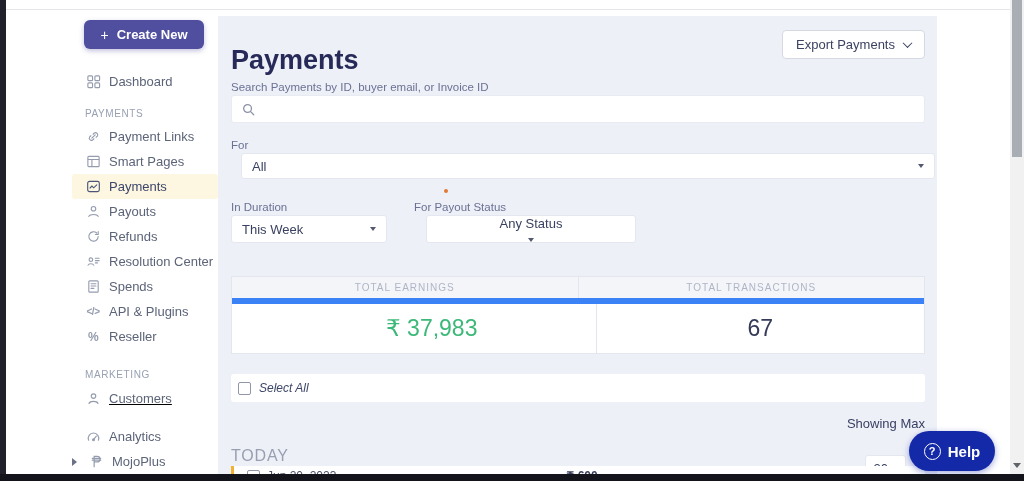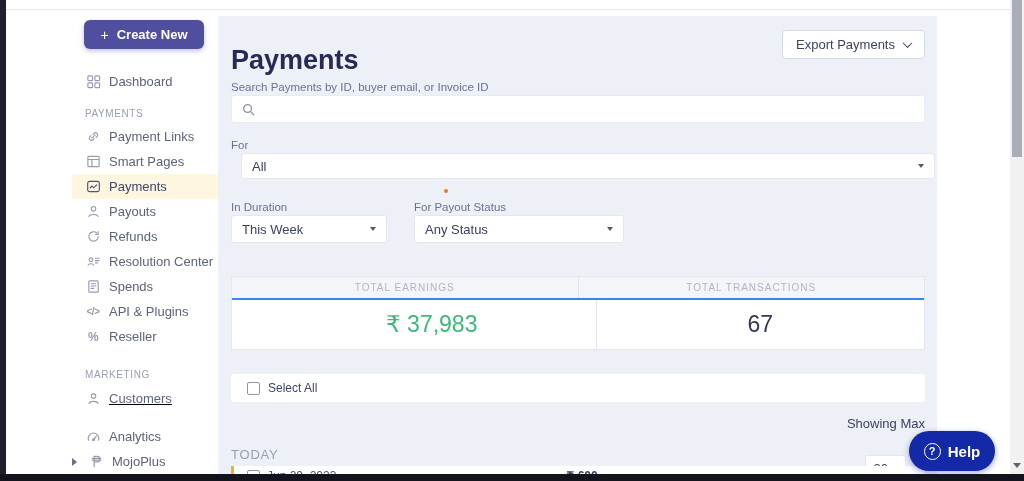--- a/index.html
+++ b/index.html
@@ -54,43 +54,43 @@
   .selectbox{position:absolute;background:#fff;border:1px solid #e4e7ef;border-radius:3px;box-sizing:border-box;
              display:flex;align-items:center;justify-content:space-between;padding:0 10px;font-size:13px;
              color:#3a4160;cursor:pointer;}
   .for-select{left:23px;top:137px;width:694px;height:26px;}
   .tri{width:0;height:0;border-left:3.5px solid transparent;border-right:3.5px solid transparent;
        border-top:4.5px solid #53596f;}
   .dot{position:absolute;left:226px;top:173px;width:4px;height:4px;border-radius:50%;background:#e07a36;}
   .duration-label{left:13px;top:185px;}
   .payout-label{left:196px;top:185px;}
   .duration-select{left:13px;top:199px;width:156px;height:28px;}
-  .payout-select{left:196px;top:199px;width:210px;height:28px;}
+  .payout-select{left:208px;top:199px;width:210px;height:28px;flex-direction:column;}
 
   .totals{position:absolute;left:13px;top:260px;width:694px;border:1px solid #e3e6ef;box-sizing:border-box;
           background:#fff;}
-  .totals-head{display:flex;background:#f3f5f9;border-bottom:2px solid #3b82f6;}
+  .totals-head{display:flex;background:#f3f5f9;border-bottom:6px solid #3b82f6;}
   .totals-head .cell{flex:1;height:21px;display:flex;align-items:center;justify-content:center;
                      font-size:10px;letter-spacing:1px;color:#b0b5c6;}
   .totals-vals{display:flex;}
   .totals-vals .cell{flex:1;height:49px;display:flex;align-items:center;justify-content:center;font-size:23px;}
   .cell + .cell{border-left:1px solid #e3e6ef;}
   .earnings{color:#3cb878;margin-left:36px;}
   .txcount{color:#343a57;}
 
   .select-all{position:absolute;left:13px;top:358px;width:694px;height:28px;background:#fff;border-radius:3px;
-              display:flex;align-items:center;box-sizing:border-box;padding-left:16px;gap:8px;}
+              display:flex;align-items:center;box-sizing:border-box;padding-left:7px;gap:8px;font-style:italic;}
   .checkbox{width:11px;height:11px;border:1px solid #9096a8;border-radius:2px;background:#fff;flex:0 0 11px;
             cursor:pointer;}
   .select-all-label{font-size:12px;color:#3d4668;}
 
   .showing{position:absolute;right:12px;top:400px;display:flex;align-items:center;gap:24px;font-size:13px;
            color:#383e62;flex-direction:column;}
   .showing-select{position:static;width:41px;height:27px;padding:0 7px;}
-  .today{position:absolute;left:13px;top:431px;font-size:13px;letter-spacing:.8px;color:#989fb1;}
+  .today{position:absolute;left:13px;top:431px;font-size:16px;letter-spacing:.8px;color:#989fb1;}
 
   .partial-row{position:absolute;left:13px;top:450px;width:694px;height:30px;background:#fff;
                border-left:3px solid #f2b231;box-sizing:border-box;}
   .partial-row .checkbox{position:absolute;left:13px;top:4px;}
   .row-date{position:absolute;left:33px;top:3px;font-size:12px;color:#4a5068;}
   .row-amount{position:absolute;left:332px;top:3px;font-size:12px;font-weight:700;color:#3a3f5c;}
 
   
   .help-btn{position:absolute;left:909px;top:431px;width:86px;height:40px;border-radius:21px;background:#1329a8;
             border:none;color:#fff;display:flex;align-items:center;justify-content:center;gap:7px;cursor:pointer;

